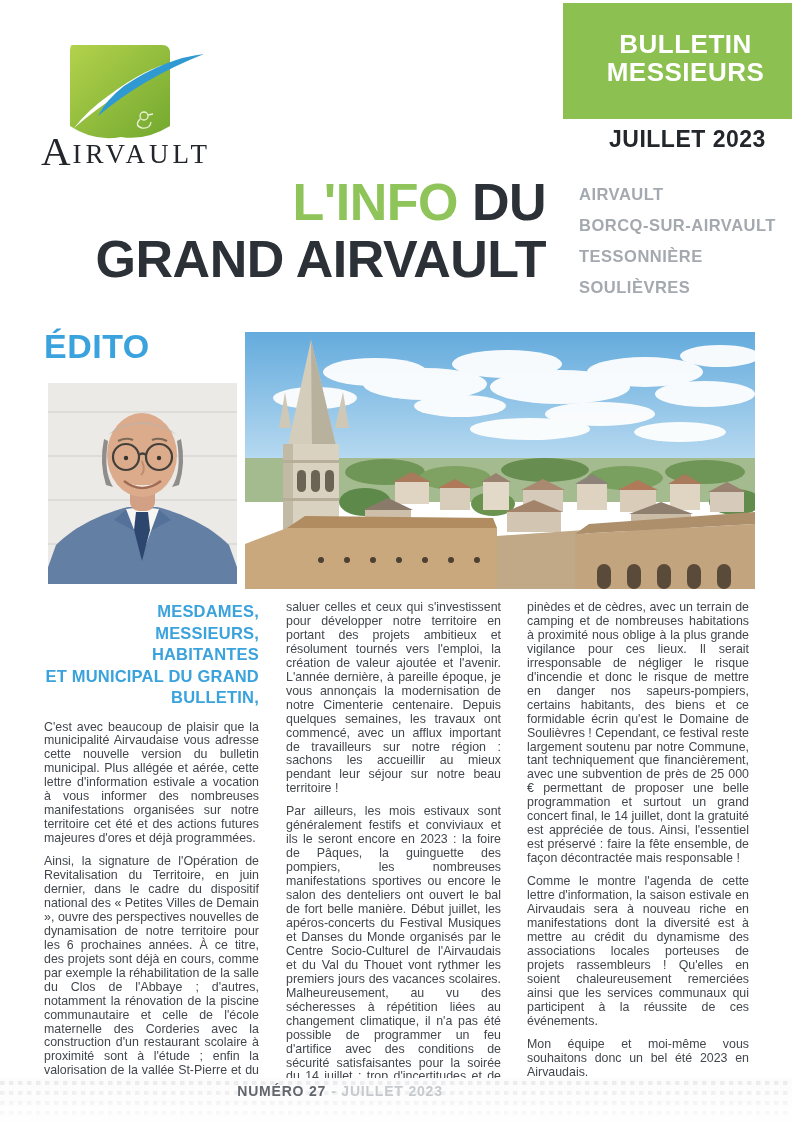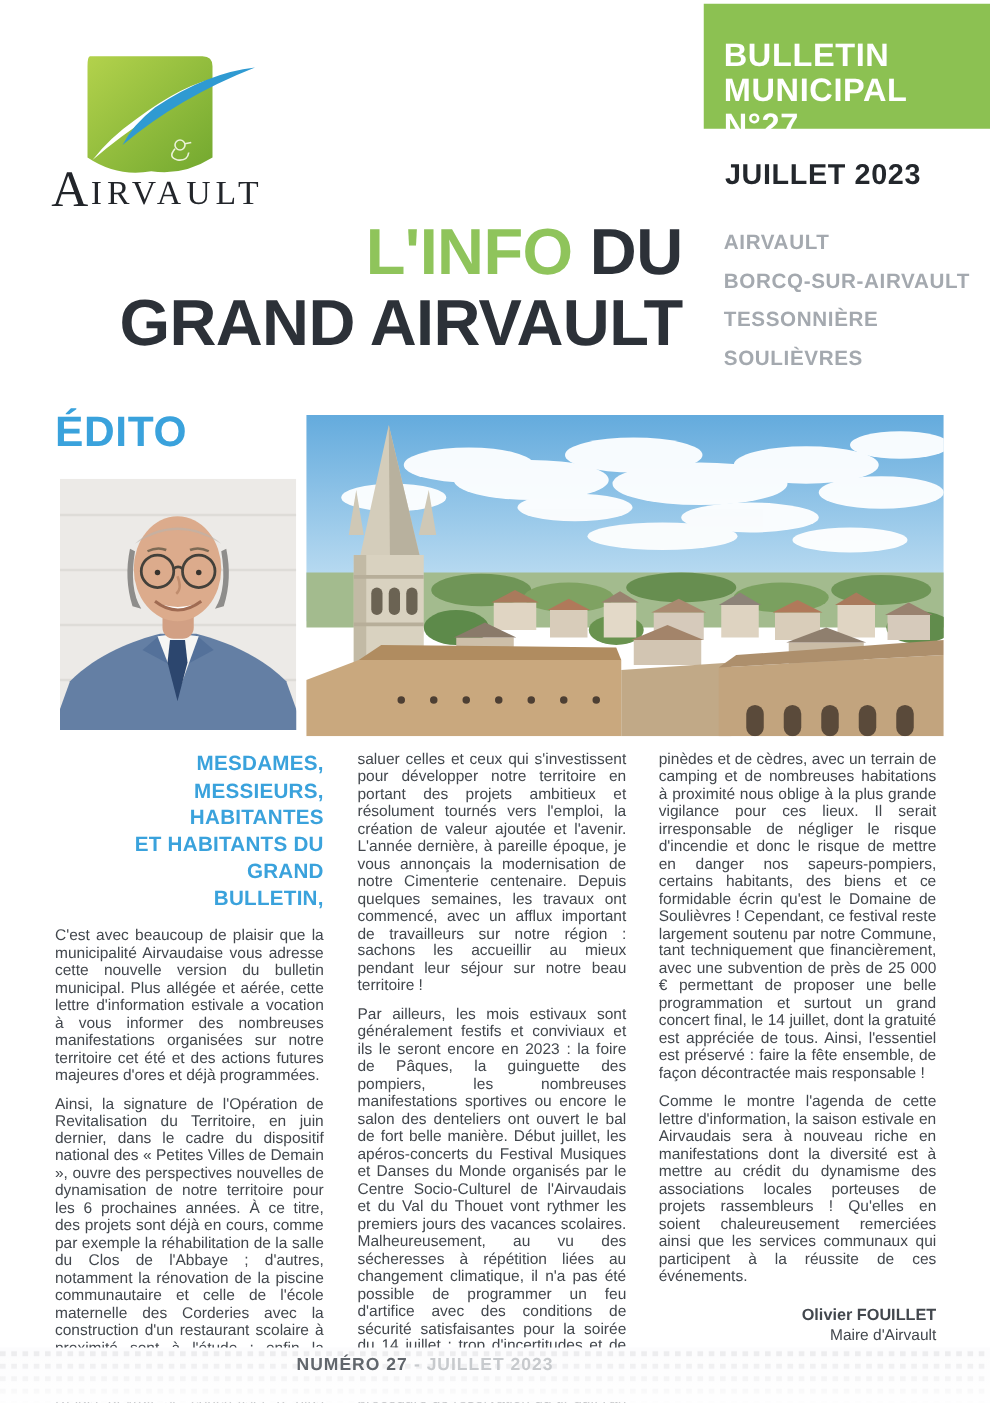--- a/index.html
+++ b/index.html
@@ -4,23 +4,23 @@
 <style>
   html,body{margin:0;padding:0;}
   body{width:792px;height:1122px;background:#ffffff;font-family:"Liberation Sans",sans-serif;overflow:hidden;}
   .page{position:relative;width:792px;height:1122px;background:#fff;}
 
   
   .logo-art{position:absolute;left:58px;top:44px;}
   .logo-text{position:absolute;left:41px;top:138px;font-family:"Liberation Serif",serif;color:#22252a;letter-spacing:4px;font-size:27px;white-space:nowrap;}
   .logo-text .cap{font-size:41px;line-height:27px;vertical-align:-2px;letter-spacing:2px;}
 
-  .green-box{position:absolute;left:563px;top:3px;width:229px;height:100px;background:#8cc152;box-sizing:border-box;padding:27px 0 0 16px;}
+  .green-box{position:absolute;left:563px;top:3px;width:229px;height:116px;background:#8cc152;box-sizing:border-box;padding:27px 0 0 16px;text-align:center;}
   .green-box div{color:#ffffff;font-weight:900;font-size:26px;line-height:28px;letter-spacing:.5px;}
-  .issue-date{position:absolute;left:580px;top:126px;font-weight:900;font-size:23px;color:#23272c;letter-spacing:.5px;}
+  .issue-date{position:absolute;left:609px;top:126px;font-weight:900;font-size:23px;color:#23272c;letter-spacing:.5px;}
   .communes{position:absolute;left:579px;top:179px;margin:0;padding:0;list-style:none;}
   .communes li{font-weight:900;font-size:16.5px;line-height:31px;color:#a4a9af;letter-spacing:.5px;}
 
   .main-title{position:absolute;left:0;top:174px;width:546px;text-align:right;font-weight:900;font-size:52px;line-height:57px;letter-spacing:-.5px;color:#2c3138;white-space:nowrap;}
   .main-title .green{color:#8fc45b;text-align:center;}
 
   
   .section-label{position:absolute;left:44px;top:327px;font-weight:900;font-size:34px;color:#3aa2dc;letter-spacing:.5px;}
   .mayor{position:absolute;left:48px;top:383px;width:189px;height:201px;}
   .town{position:absolute;left:245px;top:332px;width:510px;height:257px;}
@@ -62,22 +62,21 @@
     <g stroke="#eaf2d8" stroke-width="1.3" fill="none">
       <circle cx="86" cy="72" r="4"></circle>
       <path d="M82,75 Q76,82 84,84 Q92,85 93,78"></path>
       <path d="M90,71 L95,70"></path>
     </g>
   </svg>
   <div class="logo-text"><span class="cap">A</span><span>IRVAULT</span></div>
 
   <div class="green-box">
     <div>BULLETIN</div>
-    <div>MUNICIPAL</div>
-    <div>N°27</div>
+    <div>MESSIEURS</div>
   </div>
   <div class="issue-date">JUILLET 2023</div>
   <ul class="communes">
     <li>AIRVAULT</li>
     <li>BORCQ-SUR-AIRVAULT</li>
     <li>TESSONNIÈRE</li>
     <li>SOULIÈVRES</li>
   </ul>
 
   <div class="main-title">
@@ -211,38 +210,39 @@
           <rect x="442" y="232" width="14" height="25" rx="7"></rect>
         <rect x="472" y="232" width="14" height="25" rx="7"></rect>
       </g>
     </g>
   </svg>
 
   <div class="col col1">
     <div class="salut">
       <div>MESDAMES,</div>
       <div>MESSIEURS, HABITANTES</div>
-      <div>ET HABITANTS DU GRAND</div>
+      <div>ET MUNICIPAL DU GRAND</div>
       <div>BULLETIN,</div>
     </div>
     <div class="body-text">
       <p>C'est avec beaucoup de plaisir que la municipalité Airvaudaise vous adresse cette nouvelle version du bulletin municipal. Plus allégée et aérée, cette lettre d'information estivale a vocation à vous informer des nombreuses manifestations organisées sur notre territoire cet été et des actions futures majeures d'ores et déjà programmées.</p>
       <p>Ainsi, la signature de l'Opération de Revitalisation du Territoire, en juin dernier, dans le cadre du dispositif national des « Petites Villes de Demain », ouvre des perspectives nouvelles de dynamisation de notre territoire pour les 6 prochaines années. À ce titre, des projets sont déjà en cours, comme par exemple la réhabilitation de la salle du Clos de l'Abbaye ; d'autres, notamment la rénovation de la piscine communautaire et celle de l'école maternelle des Corderies avec la construction d'un restaurant scolaire à proximité sont à l'étude ; enfin la valorisation de la vallée St-Pierre et du « Garage » à proximité du Vieux Relais devrait se concrétiser à plus long terme.</p>
 
     </div>
   </div>
 
   <div class="col col2 body-text">
     <p>saluer celles et ceux qui s'investissent pour développer notre territoire en portant des projets ambitieux et résolument tournés vers l'emploi, la création de valeur ajoutée et l'avenir. L'année dernière, à pareille époque, je vous annonçais la modernisation de notre Cimenterie centenaire. Depuis quelques semaines, les travaux ont commencé, avec un afflux important de travailleurs sur notre région : sachons les accueillir au mieux pendant leur séjour sur notre beau territoire !</p>
     <p>Par ailleurs, les mois estivaux sont généralement festifs et conviviaux et ils le seront encore en 2023 : la foire de Pâques, la guinguette des pompiers, les nombreuses manifestations sportives ou encore le salon des denteliers ont ouvert le bal de fort belle manière. Début juillet, les apéros-concerts du Festival Musiques et Danses du Monde organisés par le Centre Socio-Culturel de l'Airvaudais et du Val du Thouet vont rythmer les premiers jours des vacances scolaires. Malheureusement, au vu des sécheresses à répétition liées au changement climatique, il n'a pas été possible de programmer un feu d'artifice avec des conditions de sécurité satisfaisantes pour la soirée du 14 juillet : trop d'incertitudes et de risques ont incité à la prudence et ont dissuadé les élus de lancer une procédure de réservation du tir qui, l'an passé, avait été annulé en raison d'un arrêté préfectoral d'interdiction. De plus, la situation particulière de la Prairie de Soulièvres qui est entourée de bois, de landes, de coteaux, de</p>
   </div>
 
   <div class="col col3 body-text">
     <p>pinèdes et de cèdres, avec un terrain de camping et de nombreuses habitations à proximité nous oblige à la plus grande vigilance pour ces lieux. Il serait irresponsable de négliger le risque d'incendie et donc le risque de mettre en danger nos sapeurs-pompiers, certains habitants, des biens et ce formidable écrin qu'est le Domaine de Soulièvres ! Cependant, ce festival reste largement soutenu par notre Commune, tant techniquement que financièrement, avec une subvention de près de 25 000 € permettant de proposer une belle programmation et surtout un grand concert final, le 14 juillet, dont la gratuité est appréciée de tous. Ainsi, l'essentiel est préservé : faire la fête ensemble, de façon décontractée mais responsable !</p>
     <p>Comme le montre l'agenda de cette lettre d'information, la saison estivale en Airvaudais sera à nouveau riche en manifestations dont la diversité est à mettre au crédit du dynamisme des associations locales porteuses de projets rassembleurs ! Qu'elles en soient chaleureusement remerciées ainsi que les services communaux qui participent à la réussite de ces événements.</p>
+    <p>Mon équipe et moi-même vous souhaitons donc un bel été 2023 en Airvaudais.</p>
     <div class="signature">
       <div class="name">Olivier FOUILLET</div>
       <div class="role">Maire d'Airvault</div>
 
     </div>
   </div>
 
   <div class="footer-band">
     <svg width="792" height="44">
       <defs>

